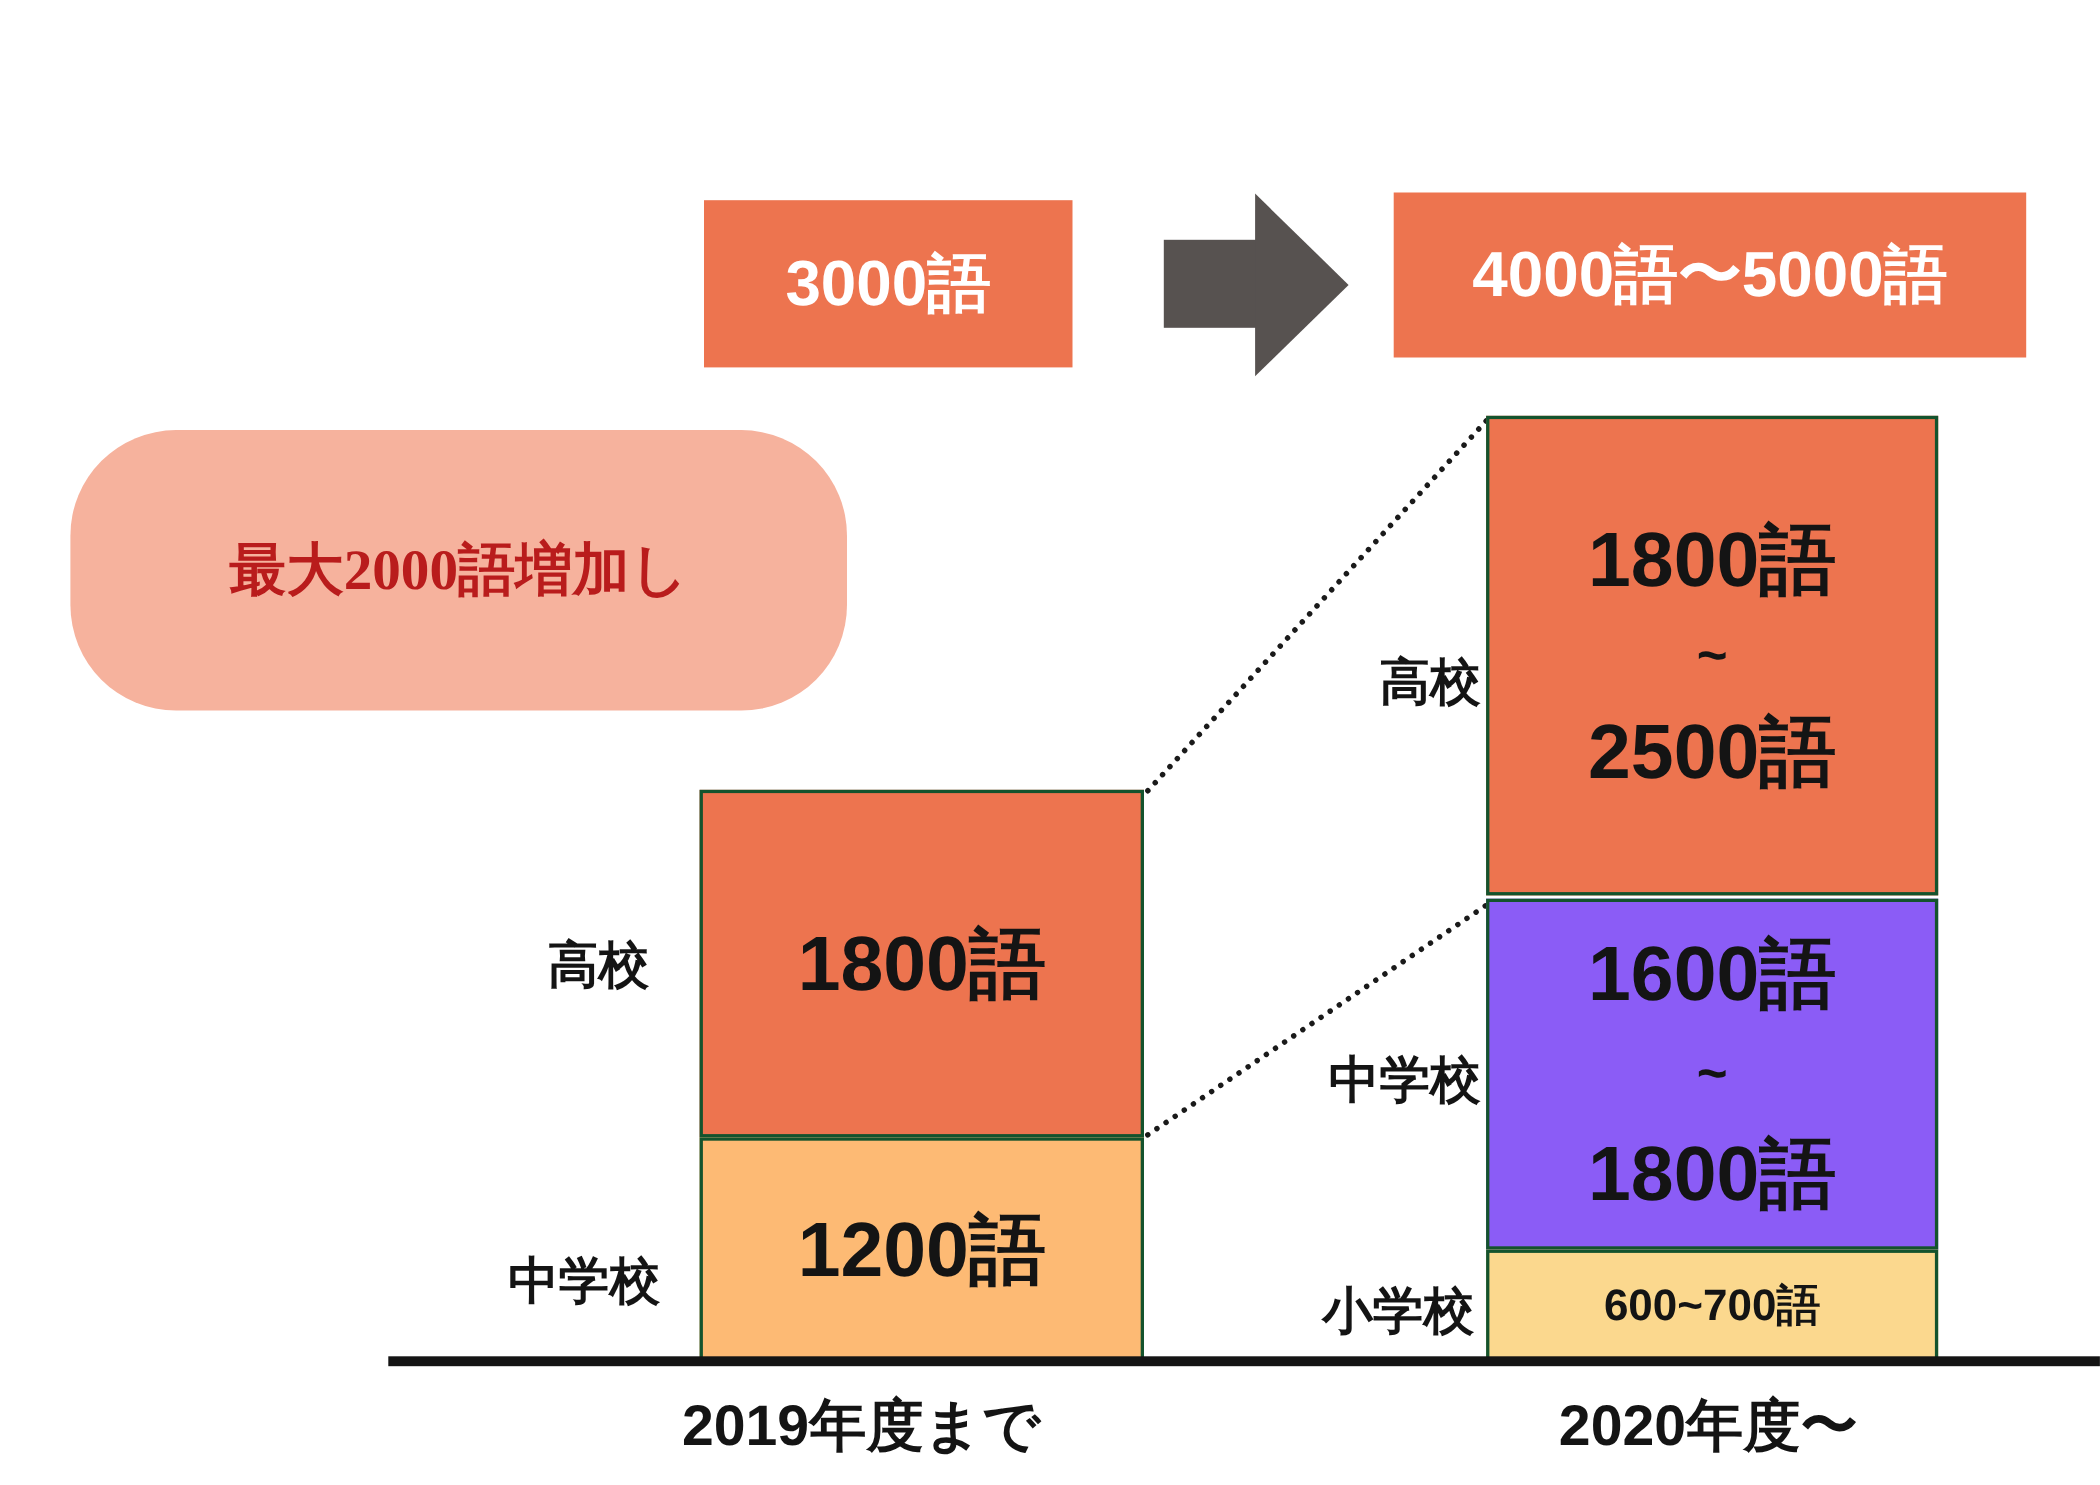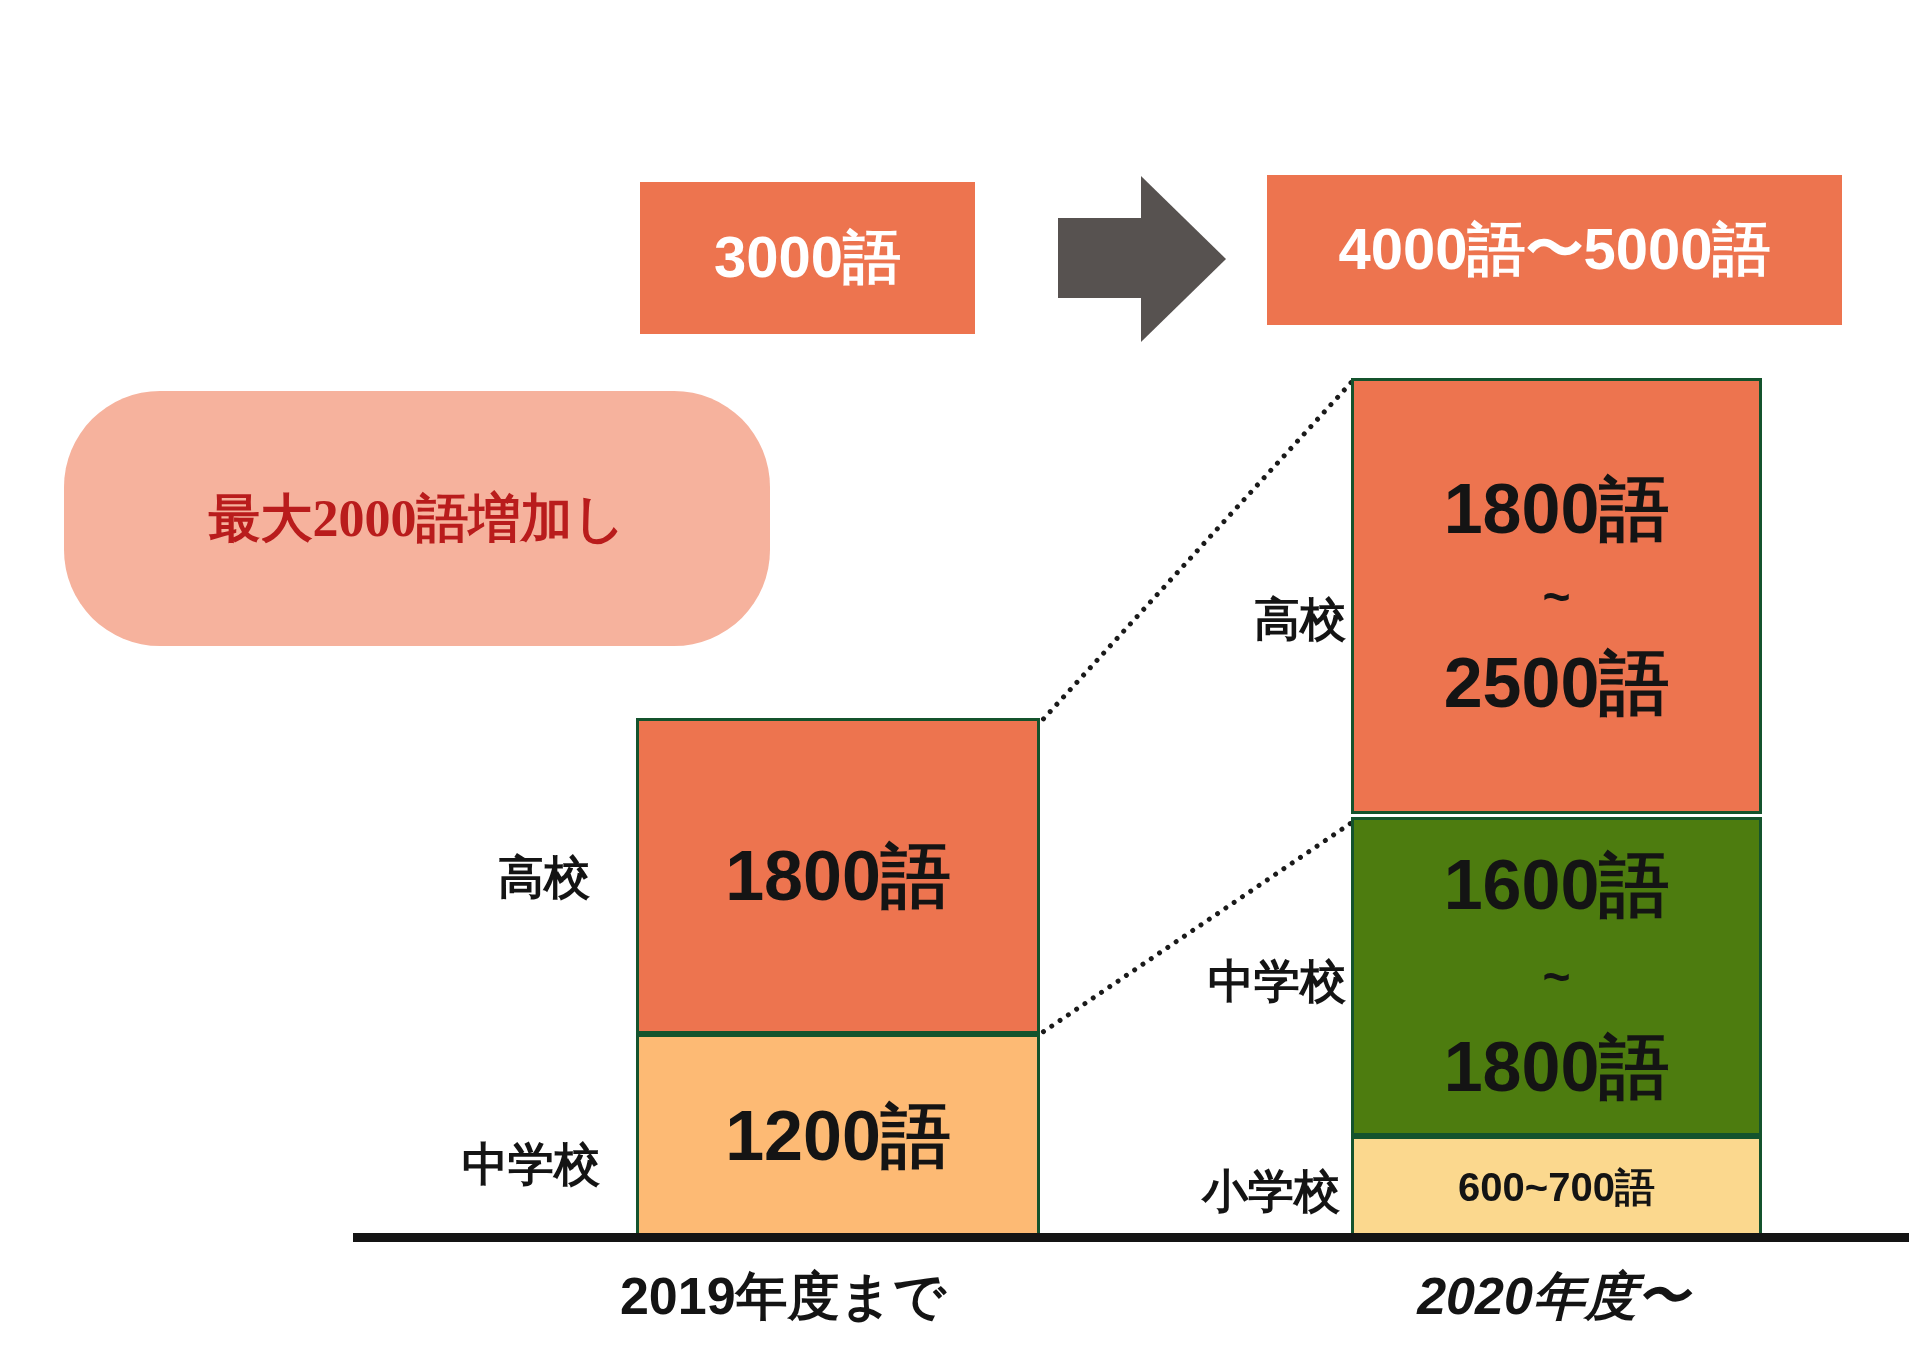--- a/index.html
+++ b/index.html
@@ -34,38 +34,38 @@
   .seg{box-sizing:border-box;border:3px solid #14532d;display:flex;flex-direction:column;
        align-items:center;justify-content:center;text-align:center;}
   .seg .big{font-size:70px;font-weight:700;color:#141414;line-height:88px;white-space:nowrap;}
   .seg .tilde{font-size:48px;font-weight:700;color:#141414;line-height:88px;}
 
   .lbar-koko {left:636px;top:718px;width:404px;height:316px;background:#ED744F;}
   .lbar-chu  {left:636px;top:1034px;width:404px;height:204px;background:#fdba74;}
 
   .rbar-koko {left:1351px;top:378px;width:411px;height:436px;background:#ED744F;}
   .rbar-koko .big,.rbar-koko .tilde{line-height:87px;}
-  .rbar-chu  {left:1351px;top:817px;width:411px;height:319px;background:#4d7c0f;}
+  .rbar-chu  {left:1351px;top:817px;width:411px;height:319px;background:#8b5cf6;}
   .rbar-chu .big,.rbar-chu .tilde{line-height:91px;}
   .rbar-sho  {left:1351px;top:1136px;width:411px;height:102px;background:#FBD88E;}
   .rbar-sho .big{font-size:40px;line-height:70px;}
 
   
   .lvl{font-size:46px;font-weight:600;color:#141414;text-align:right;white-space:nowrap;}
   .lvl-l-koko{left:390px;top:847px;width:200px;}
   .lvl-l-chu {left:390px;top:1134px;width:210px;}
   .lvl-r-koko{left:1140px;top:589px;width:206px;}
   .lvl-r-chu {left:1140px;top:951px;width:206px;}
   .lvl-r-sho {left:1134px;top:1161px;width:206px;}
 
   
   .baseline{left:353px;top:1233px;width:1556px;height:9px;background:#141414;}
   .axis{font-size:52px;font-weight:600;color:#141414;white-space:nowrap;transform:translateX(-50%);}
   .axis-before{left:783px;top:1262px;}
-  .axis-after{left:1553px;top:1262px;font-style:italic;}
+  .axis-after{left:1553px;top:1262px;}
 </style>
 </head>
 <body>
 
 <div class="canvas">
 
   <div class="abs sumbox sumbox-before">
     <span>3000語</span>
   </div>
 

